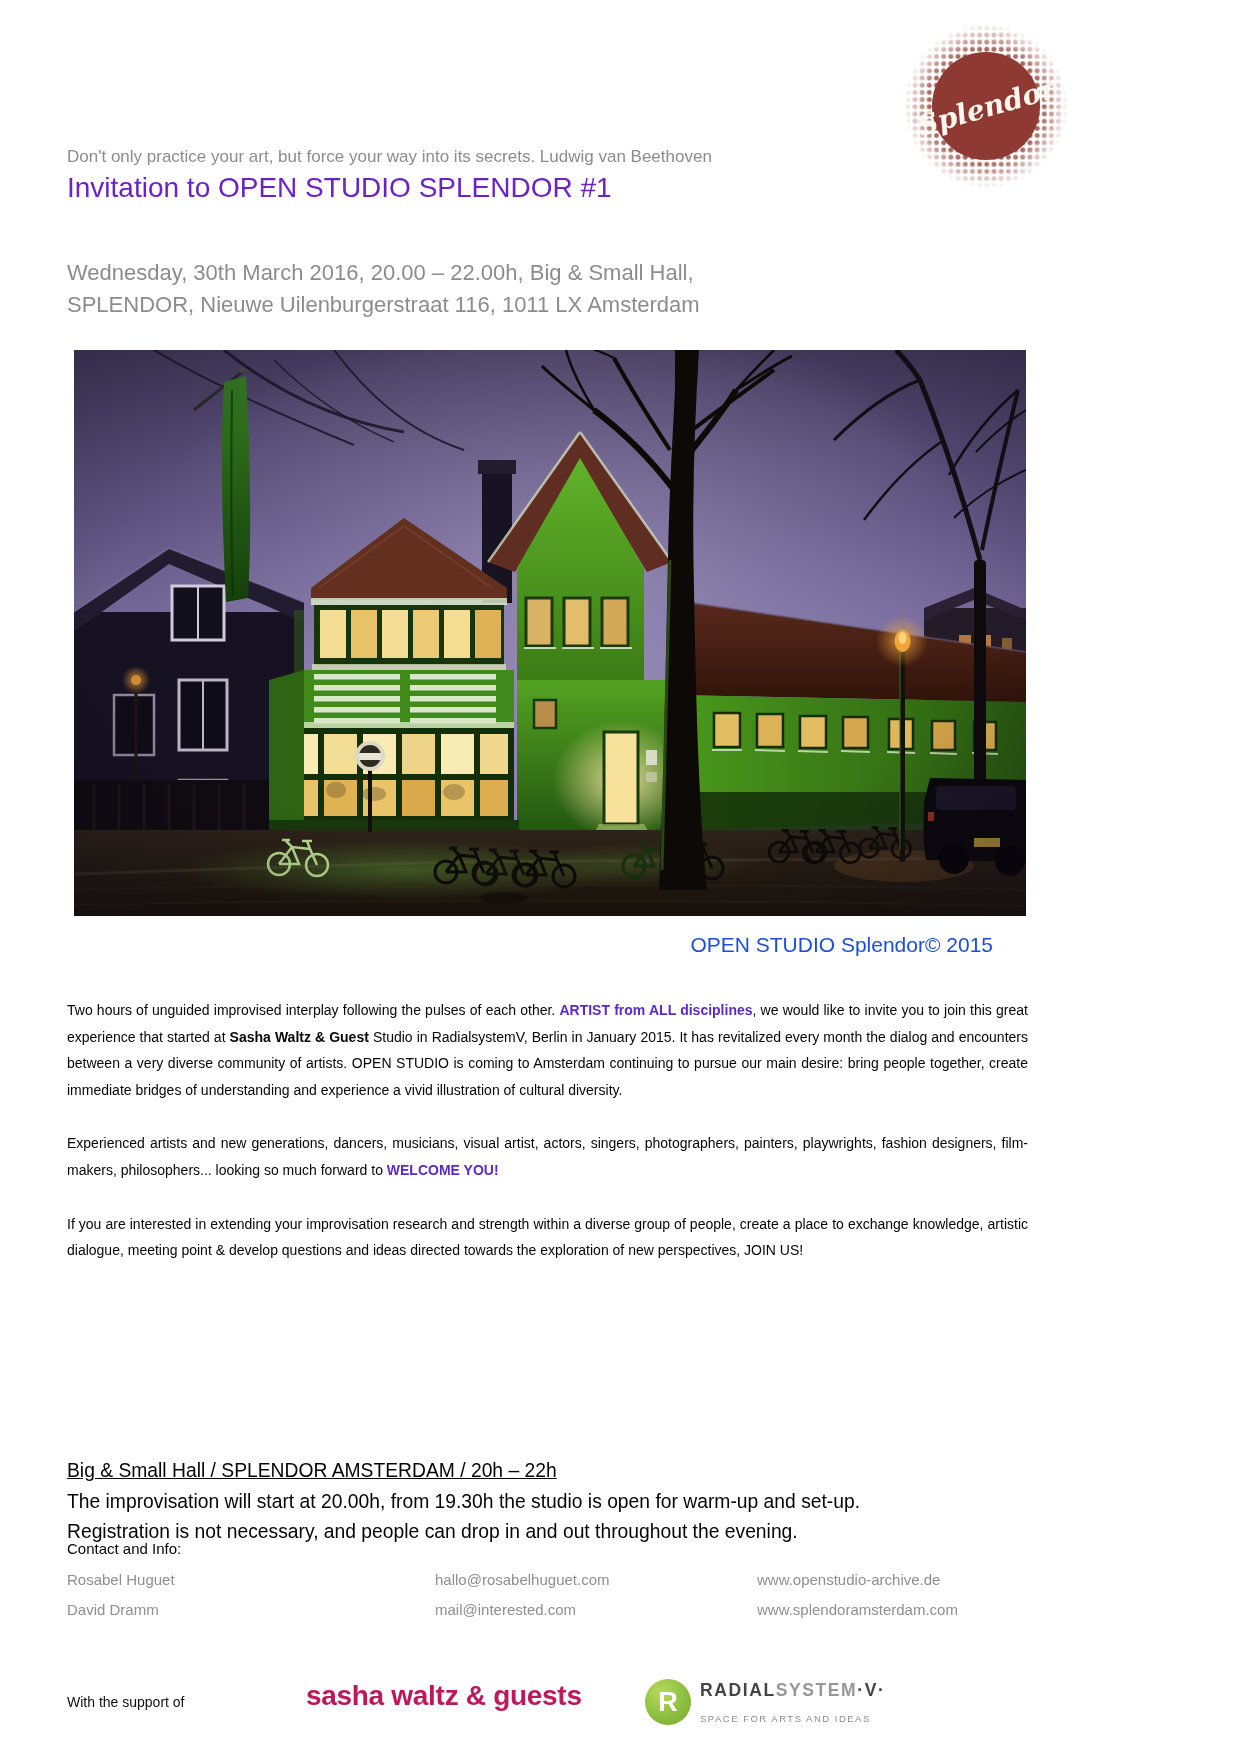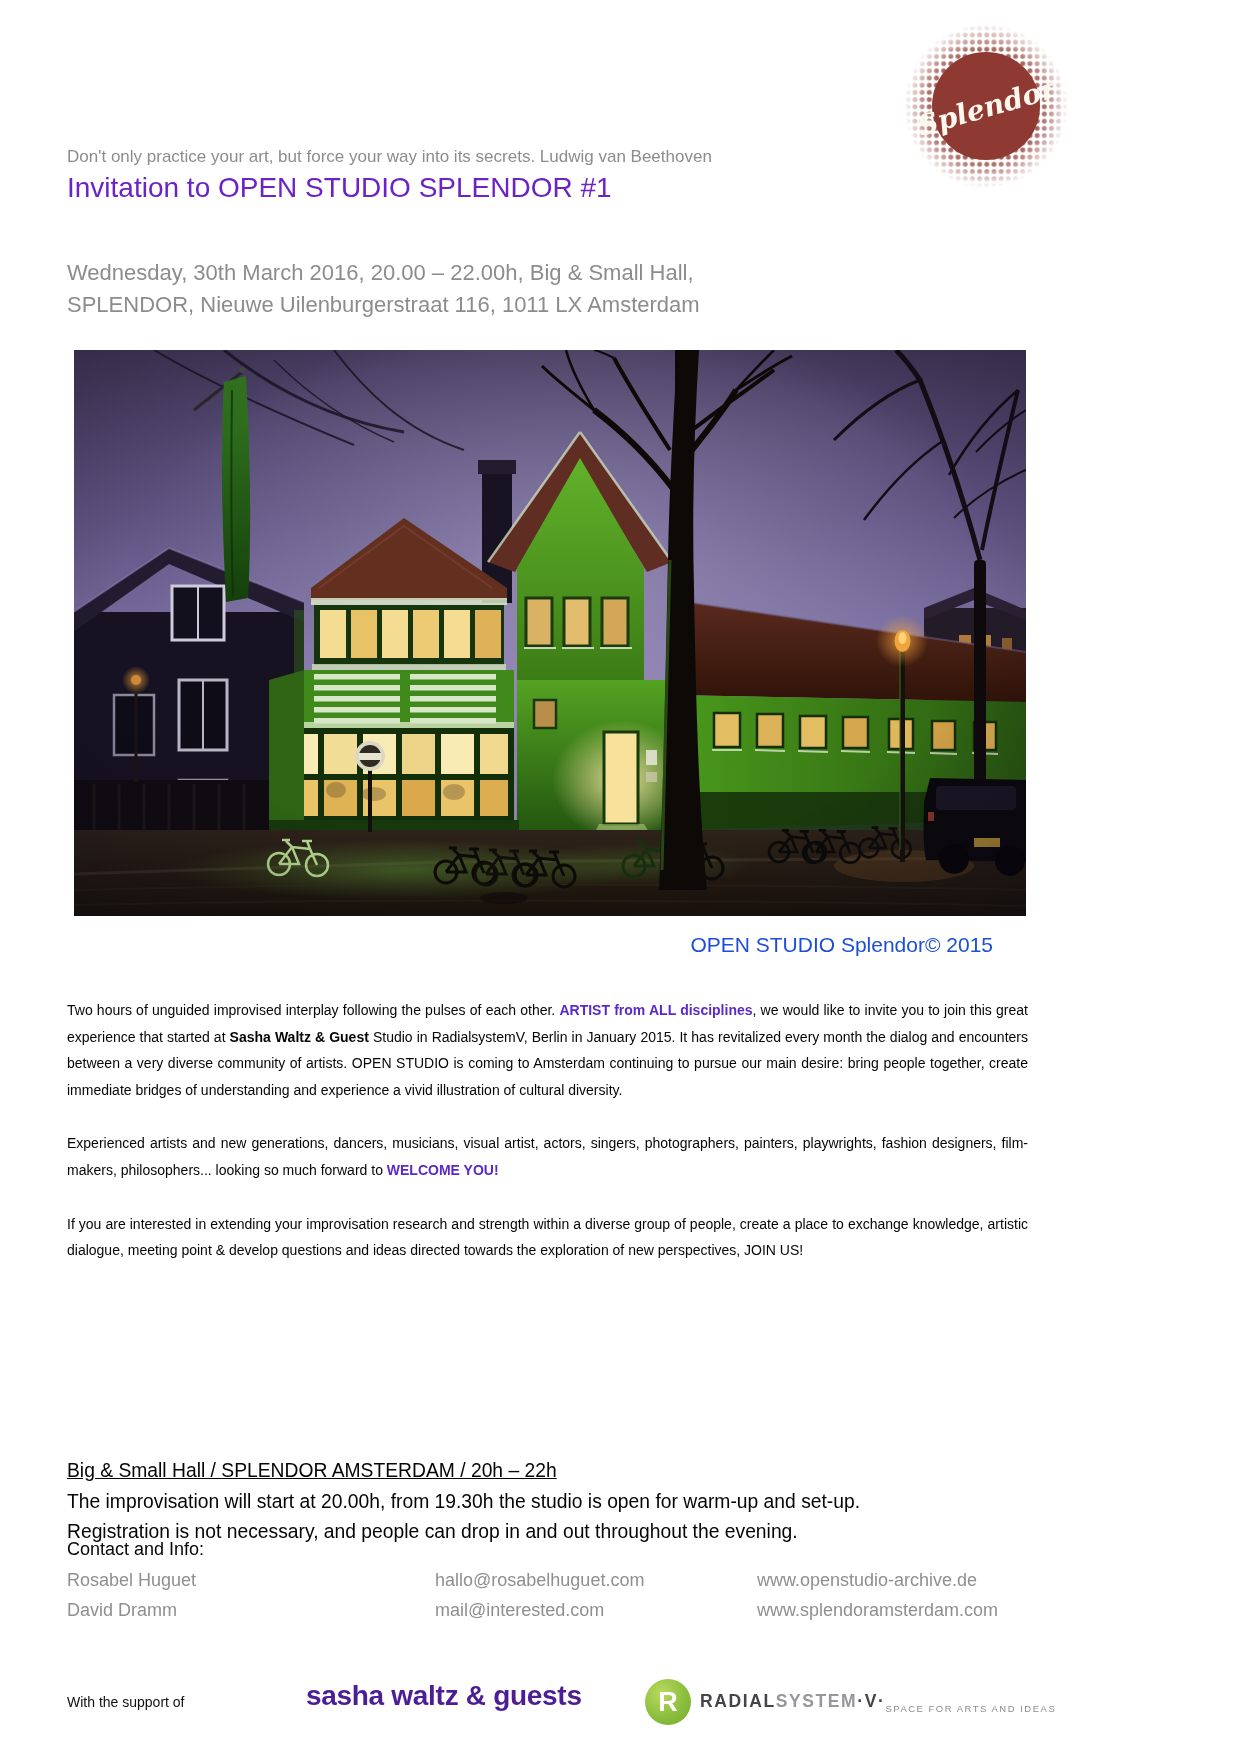--- a/index.html
+++ b/index.html
@@ -22,31 +22,31 @@
   .dateblock{left:67px;top:257px;width:940px;font-size:22px;line-height:31.5px;color:var(--gray);}
   .photo-wrap{left:74px;top:350px;width:952px;height:566px;background:#0d0a12;}
   .caption{left:67px;top:933px;width:926px;text-align:right;font-size:21px;color:#1d4ed8;}
   .body{left:67px;top:997px;width:961px;font-size:14px;line-height:26.6px;color:#050505;text-align:justify;}
   .body p{margin:0 0 27px 0;}
   .run-normal{}
   .run-bold{font-weight:bold;}
   .run-accent{font-weight:bold;color:var(--accent);}
   .details{left:67px;top:1412px;width:961px;font-size:19.3px;line-height:30.5px;color:#050505;margin-top:44px;}
   .details .u{text-decoration:underline;}
-  .contact{left:67px;top:1534px;width:1000px;font-size:18px;line-height:30.5px;}
+  .contact{left:67px;top:1534px;width:1000px;font-size:15px;line-height:30.5px;}
   .contact .heading{color:#050505;}
   .contact .row{display:grid;grid-template-columns:368px 322px auto;color:#8f8f8f;}
   .footer-label{left:67px;top:1694px;font-size:14px;color:#101010;}
-  .footer-sasha{left:306px;top:1680px;font-size:28px;font-weight:bold;color:#4c1d95;letter-spacing:-0.3px;}
+  .footer-sasha{left:306px;top:1680px;font-size:28px;font-weight:bold;color:#be185d;letter-spacing:-0.3px;}
   .footer-radial{left:645px;top:1679px;display:flex;align-items:center;gap:9px;}
   .r-circle{width:46px;height:46px;border-radius:50%;
     background:radial-gradient(circle at 35% 30%, #b8d95c 0%, #8cbf3f 55%, #76a82e 100%);
     display:flex;align-items:center;justify-content:center;
     color:#ffffff;font-weight:bold;font-size:27px;}
-  .r-text{display:flex;flex-direction:row;}
+  .r-text{display:flex;flex-direction:column;}
   .r-name{font-size:17.5px;font-weight:bold;letter-spacing:1.6px;color:#454549;white-space:nowrap;}
   .r-name .sys{color:#97979b;}
   .r-tag{font-size:9.5px;font-weight:normal;letter-spacing:1.5px;color:#8d8d8f;text-align:left;margin-top:12px;}
   .logo-splendor{left:904px;top:24px;width:164px;height:164px;}
 </style>
 </head>
 <body>
 
 <div class="page">
 

